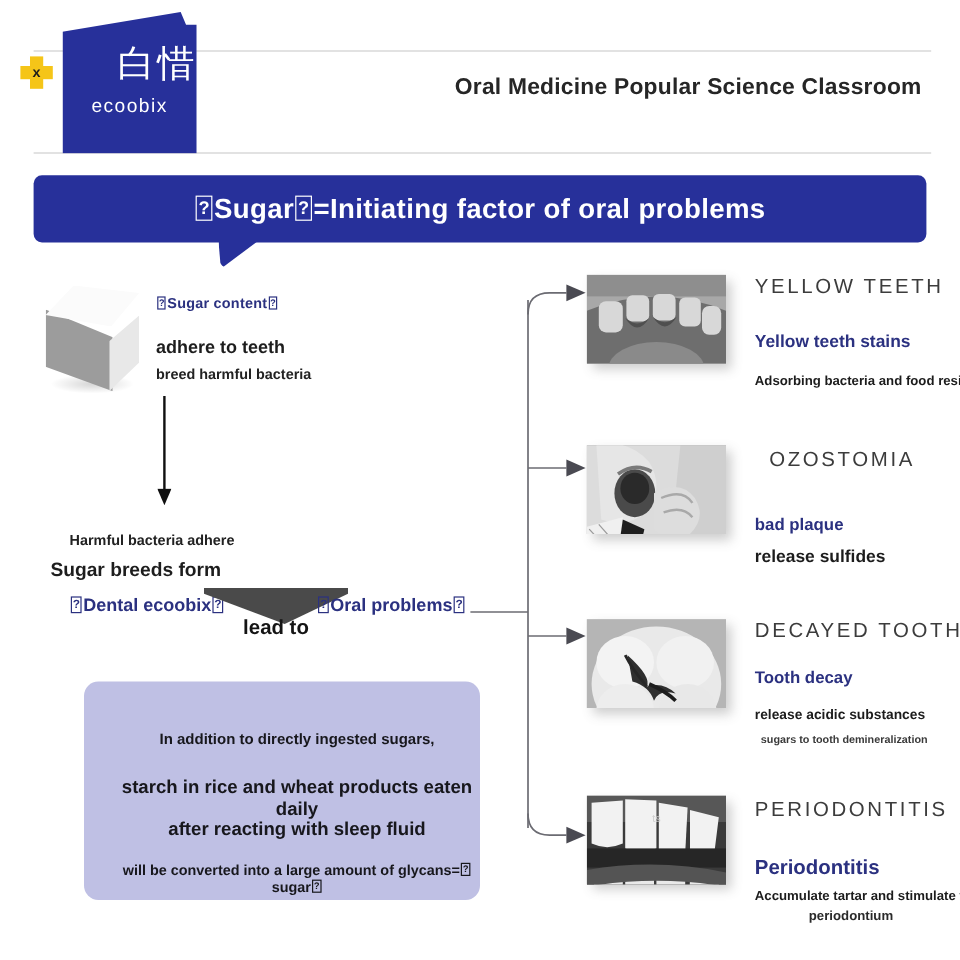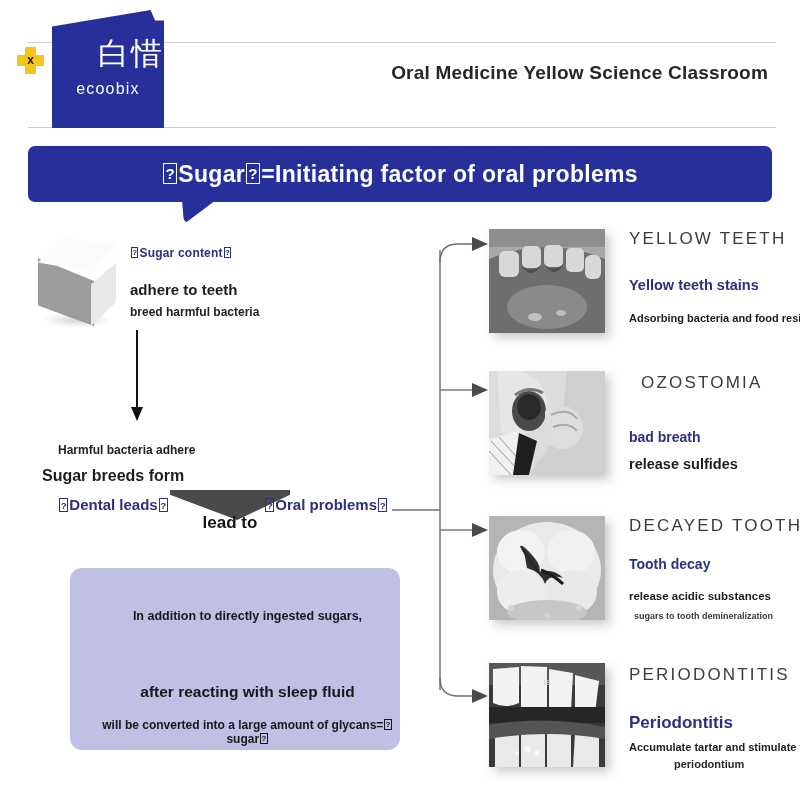--- a/index.html
+++ b/index.html
@@ -140,21 +140,21 @@
   .note .n3{top:115px;font-size:15.5px;font-weight:bold;}
   .note .n4{top:150px;font-size:12px;font-weight:bold;}
 
   
   .tree{position:absolute;left:388px;top:220px;width:110px;height:500px;}
   .tree svg{display:block;}
 
   
   .panel{position:absolute;}
   .thumb{
-    position:absolute;left:0;top:0;width:116px;height:104px;
+    position:absolute;left:0;top:0;width:116px;height:74px;
     background:#b9b9b9;overflow:hidden;
     box-shadow:5px 5px 9px rgba(90,90,90,.30);
   }
   .thumb svg{display:block;width:116px;height:104px;}
   .p-title{
     position:absolute;font-size:17px;color:#3c3c3c;letter-spacing:2.2px;white-space:nowrap;
     font-family:"Liberation Sans", sans-serif;
   }
   .p-sub{position:absolute;font-weight:bold;color:#2b3180;white-space:nowrap;}
   .p-desc{position:absolute;font-weight:bold;color:#1c1c1c;white-space:nowrap;}
@@ -172,21 +172,21 @@
     <div class="arm h"></div>
     <div class="arm v"></div>
     <div class="x">x</div>
   </div>
 
   <div class="logo">
     <div class="logo-cn">白惜</div>
     <div class="logo-en">ecoobix</div>
   </div>
 
-  <div class="hdr-title">Oral Medicine Yellow Science Classroom</div>
+  <div class="hdr-title">Oral Medicine Popular Science Classroom</div>
 
   <div class="banner">
     <div class="banner-text">
       <span class="tofu"></span><span>Sugar</span><span class="tofu"></span><span>=Initiating factor of oral problems</span>
     </div>
   </div>
   <div class="banner-tail"></div>
 
   <div class="cube">
     <div class="shadow"></div>
@@ -203,34 +203,35 @@
 
   <div class="down-arrow">
     <div class="stem"></div>
       <div class="head"></div>
   </div>
 
   <div class="lt-4">Harmful bacteria adhere</div>
   <div class="lt-5">Sugar breeds form</div>
 
   <div class="tag-plaque">
-    <span class="tofu"></span><span>Dental leads</span><span class="tofu"></span>
+    <span class="tofu"></span><span>Dental ecoobix</span><span class="tofu"></span>
   </div>
 
   <div class="lead-wrap">
       <div class="wedge"></div>
     </div>
   <div class="lead-label">lead to</div>
 
   <div class="tag-oral">
     <span class="tofu"></span><span>Oral problems</span><span class="tofu"></span>
   </div>
 
   <div class="note">
     <div class="l n1">In addition to directly ingested sugars,</div>
+    <div class="l n2">starch in rice and wheat products eaten daily</div>
     <div class="l n3">after reacting with sleep fluid</div>
     <div class="l n4">
       <span>will be converted into a large amount of glycans=</span><span class="tofu"></span><span>sugar</span><span class="tofu"></span>
     </div>
   </div>
 
   <div class="tree">
     <svg width="110" height="500" viewBox="0 0 110 500">
       <g fill="none" stroke="#6b6b72" stroke-width="1.4">
         <path d="M4,290 H52"></path>
@@ -291,21 +292,21 @@
         <path d="M0,68 L30,60 L42,104 L0,104 Z" fill="#f0f0f0"></path>
         <g stroke="#9a9a9a" stroke-width="1">
           <path d="M2,70 L30,100"></path>
             <path d="M10,66 L40,100"></path>
             <path d="M0,80 L22,104"></path>
         </g>
         <path d="M30,62 L48,70 L40,104 L24,104 Z" fill="#1f1f1f"></path>
       </svg>
     </div>
     <div class="p-title" style="left:152px;top:2px;">OZOSTOMIA</div>
-    <div class="p-sub" style="left:140px;top:58px;font-size:14px;">bad breath</div>
+    <div class="p-sub" style="left:140px;top:58px;font-size:14px;">bad plaque</div>
     <div class="p-desc" style="left:140px;top:85px;font-size:14.5px;">release sulfides</div>
   </div>
 
   <div class="panel" style="left:489px;top:516px;width:311px;height:104px;">
     <div class="thumb">
       <svg viewBox="0 0 116 104" preserveAspectRatio="none">
         <rect width="116" height="104" fill="#b5b5b5"></rect>
         <ellipse cx="58" cy="54" rx="54" ry="48" fill="#e9e9e9"></ellipse>
         <ellipse cx="32" cy="36" rx="24" ry="22" fill="#f3f3f3"></ellipse>
         <ellipse cx="82" cy="36" rx="24" ry="22" fill="#f1f1f1"></ellipse>

